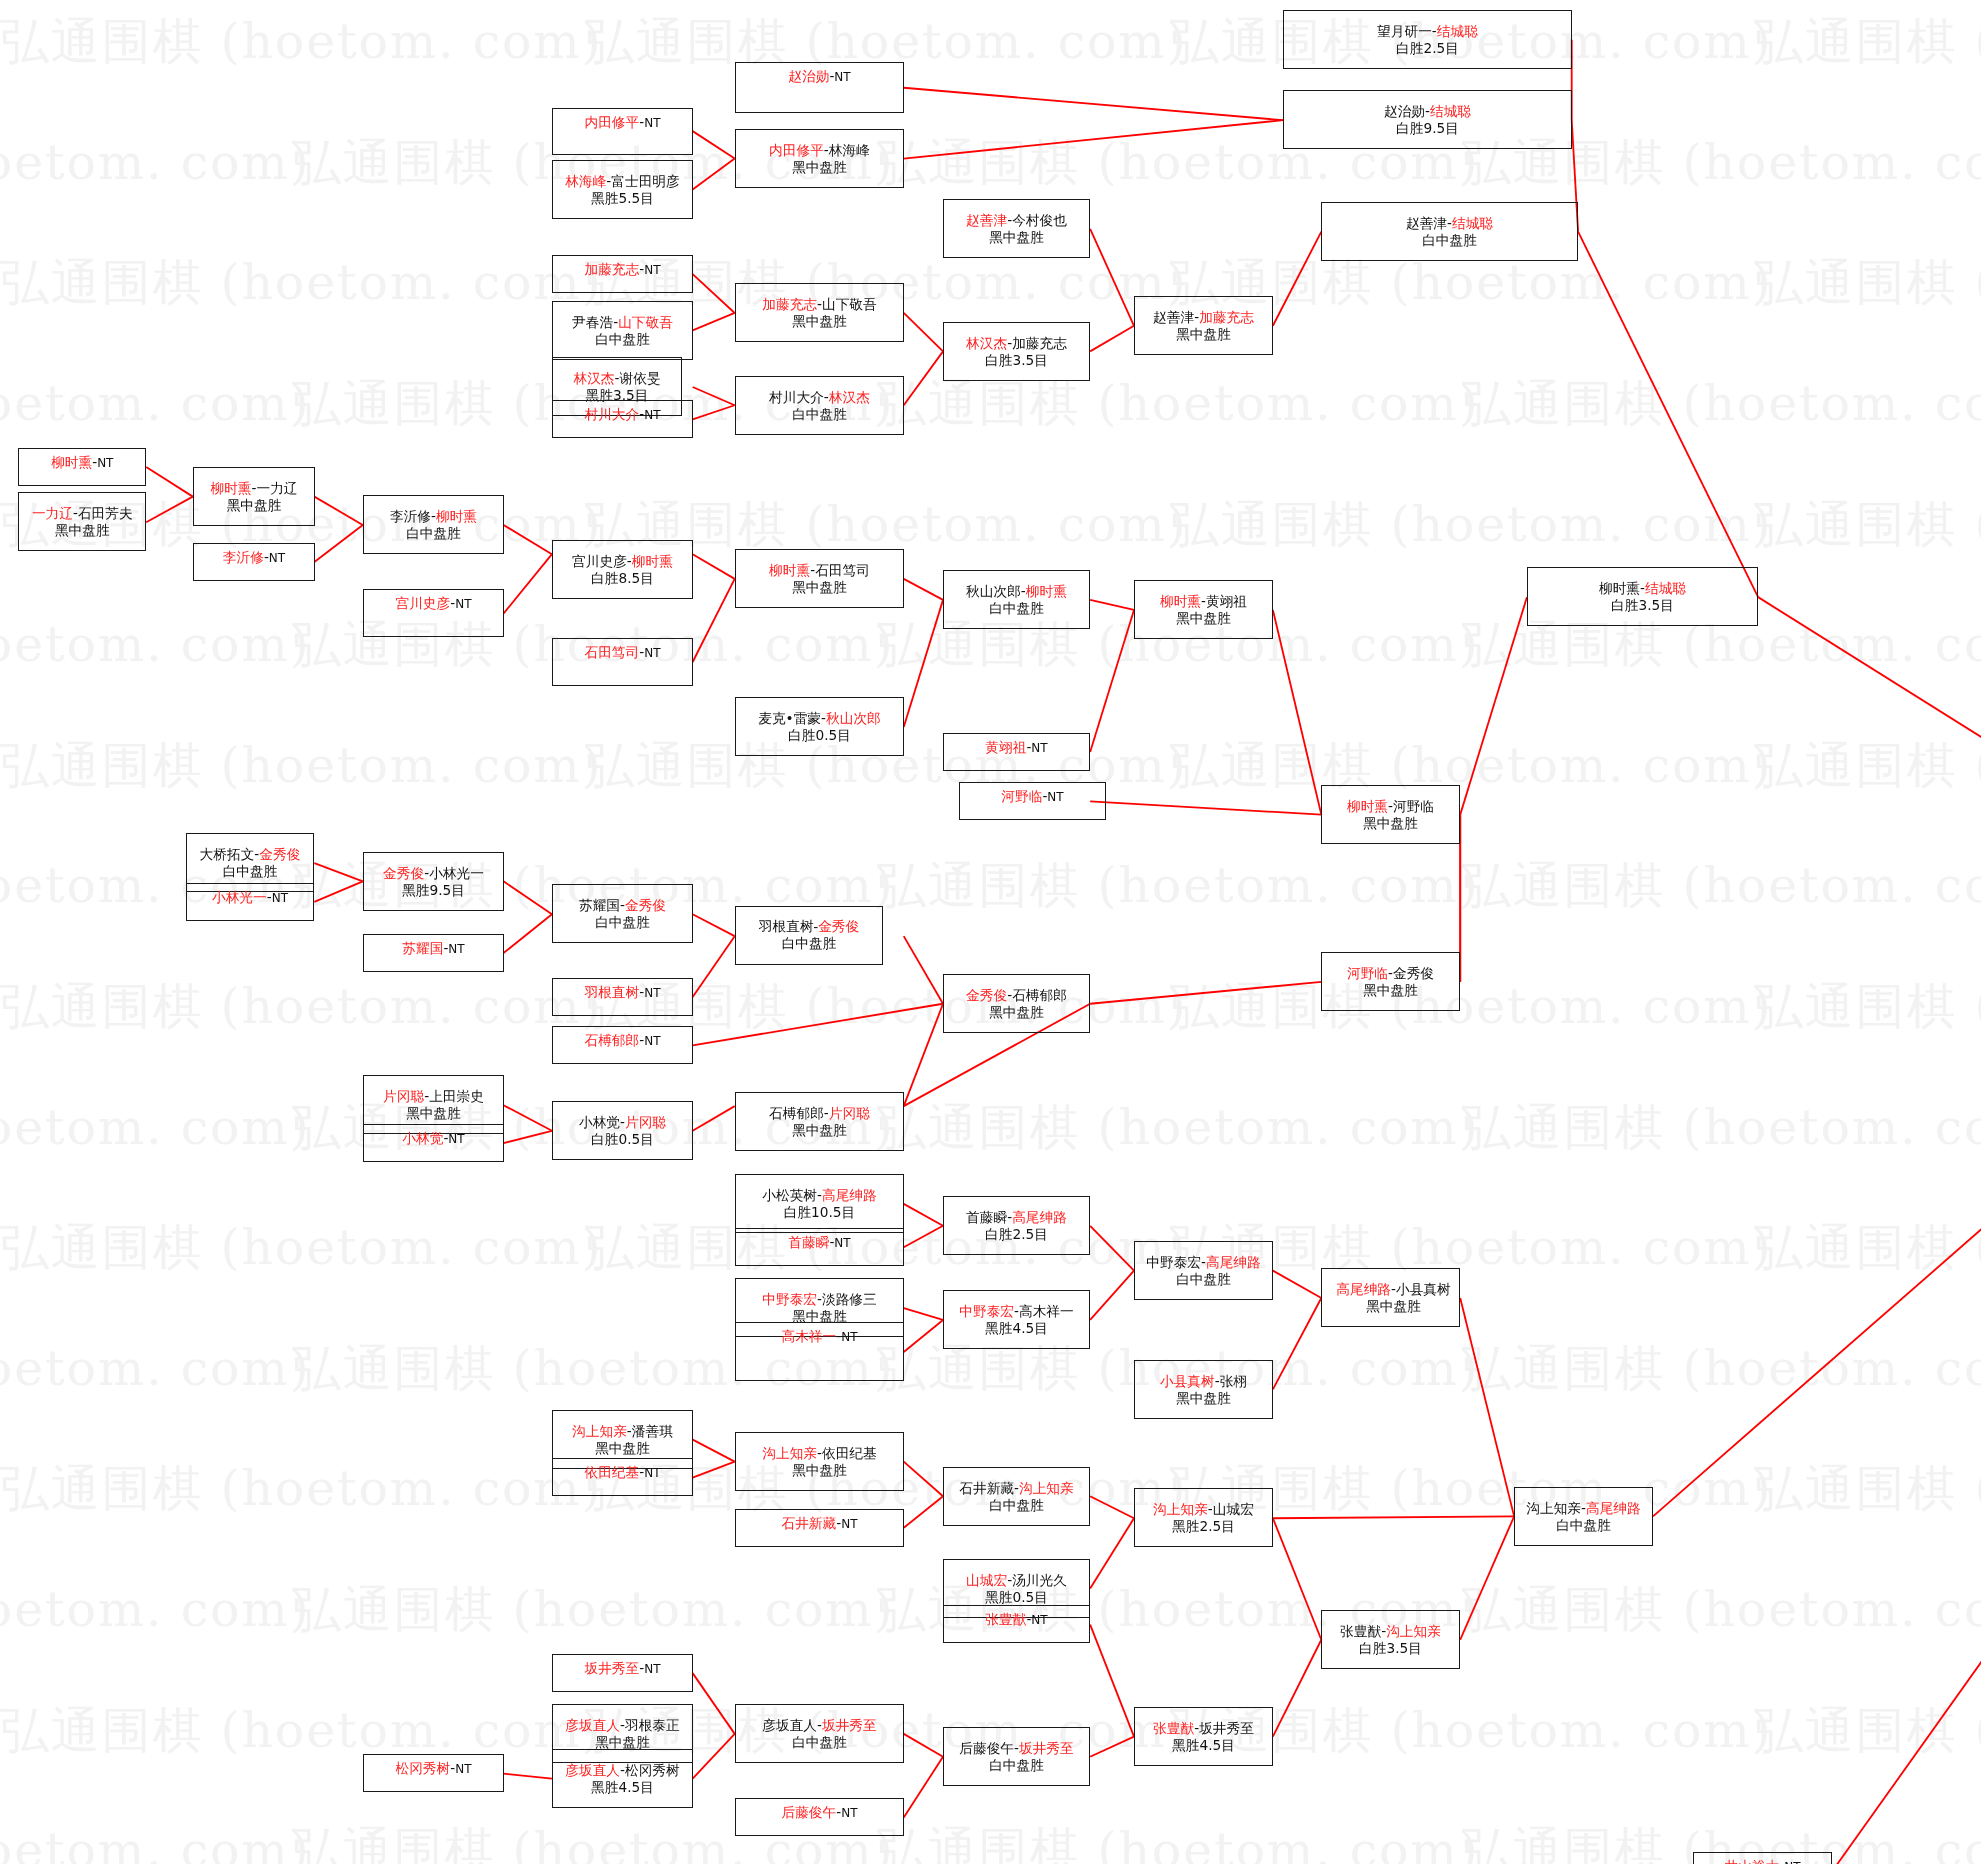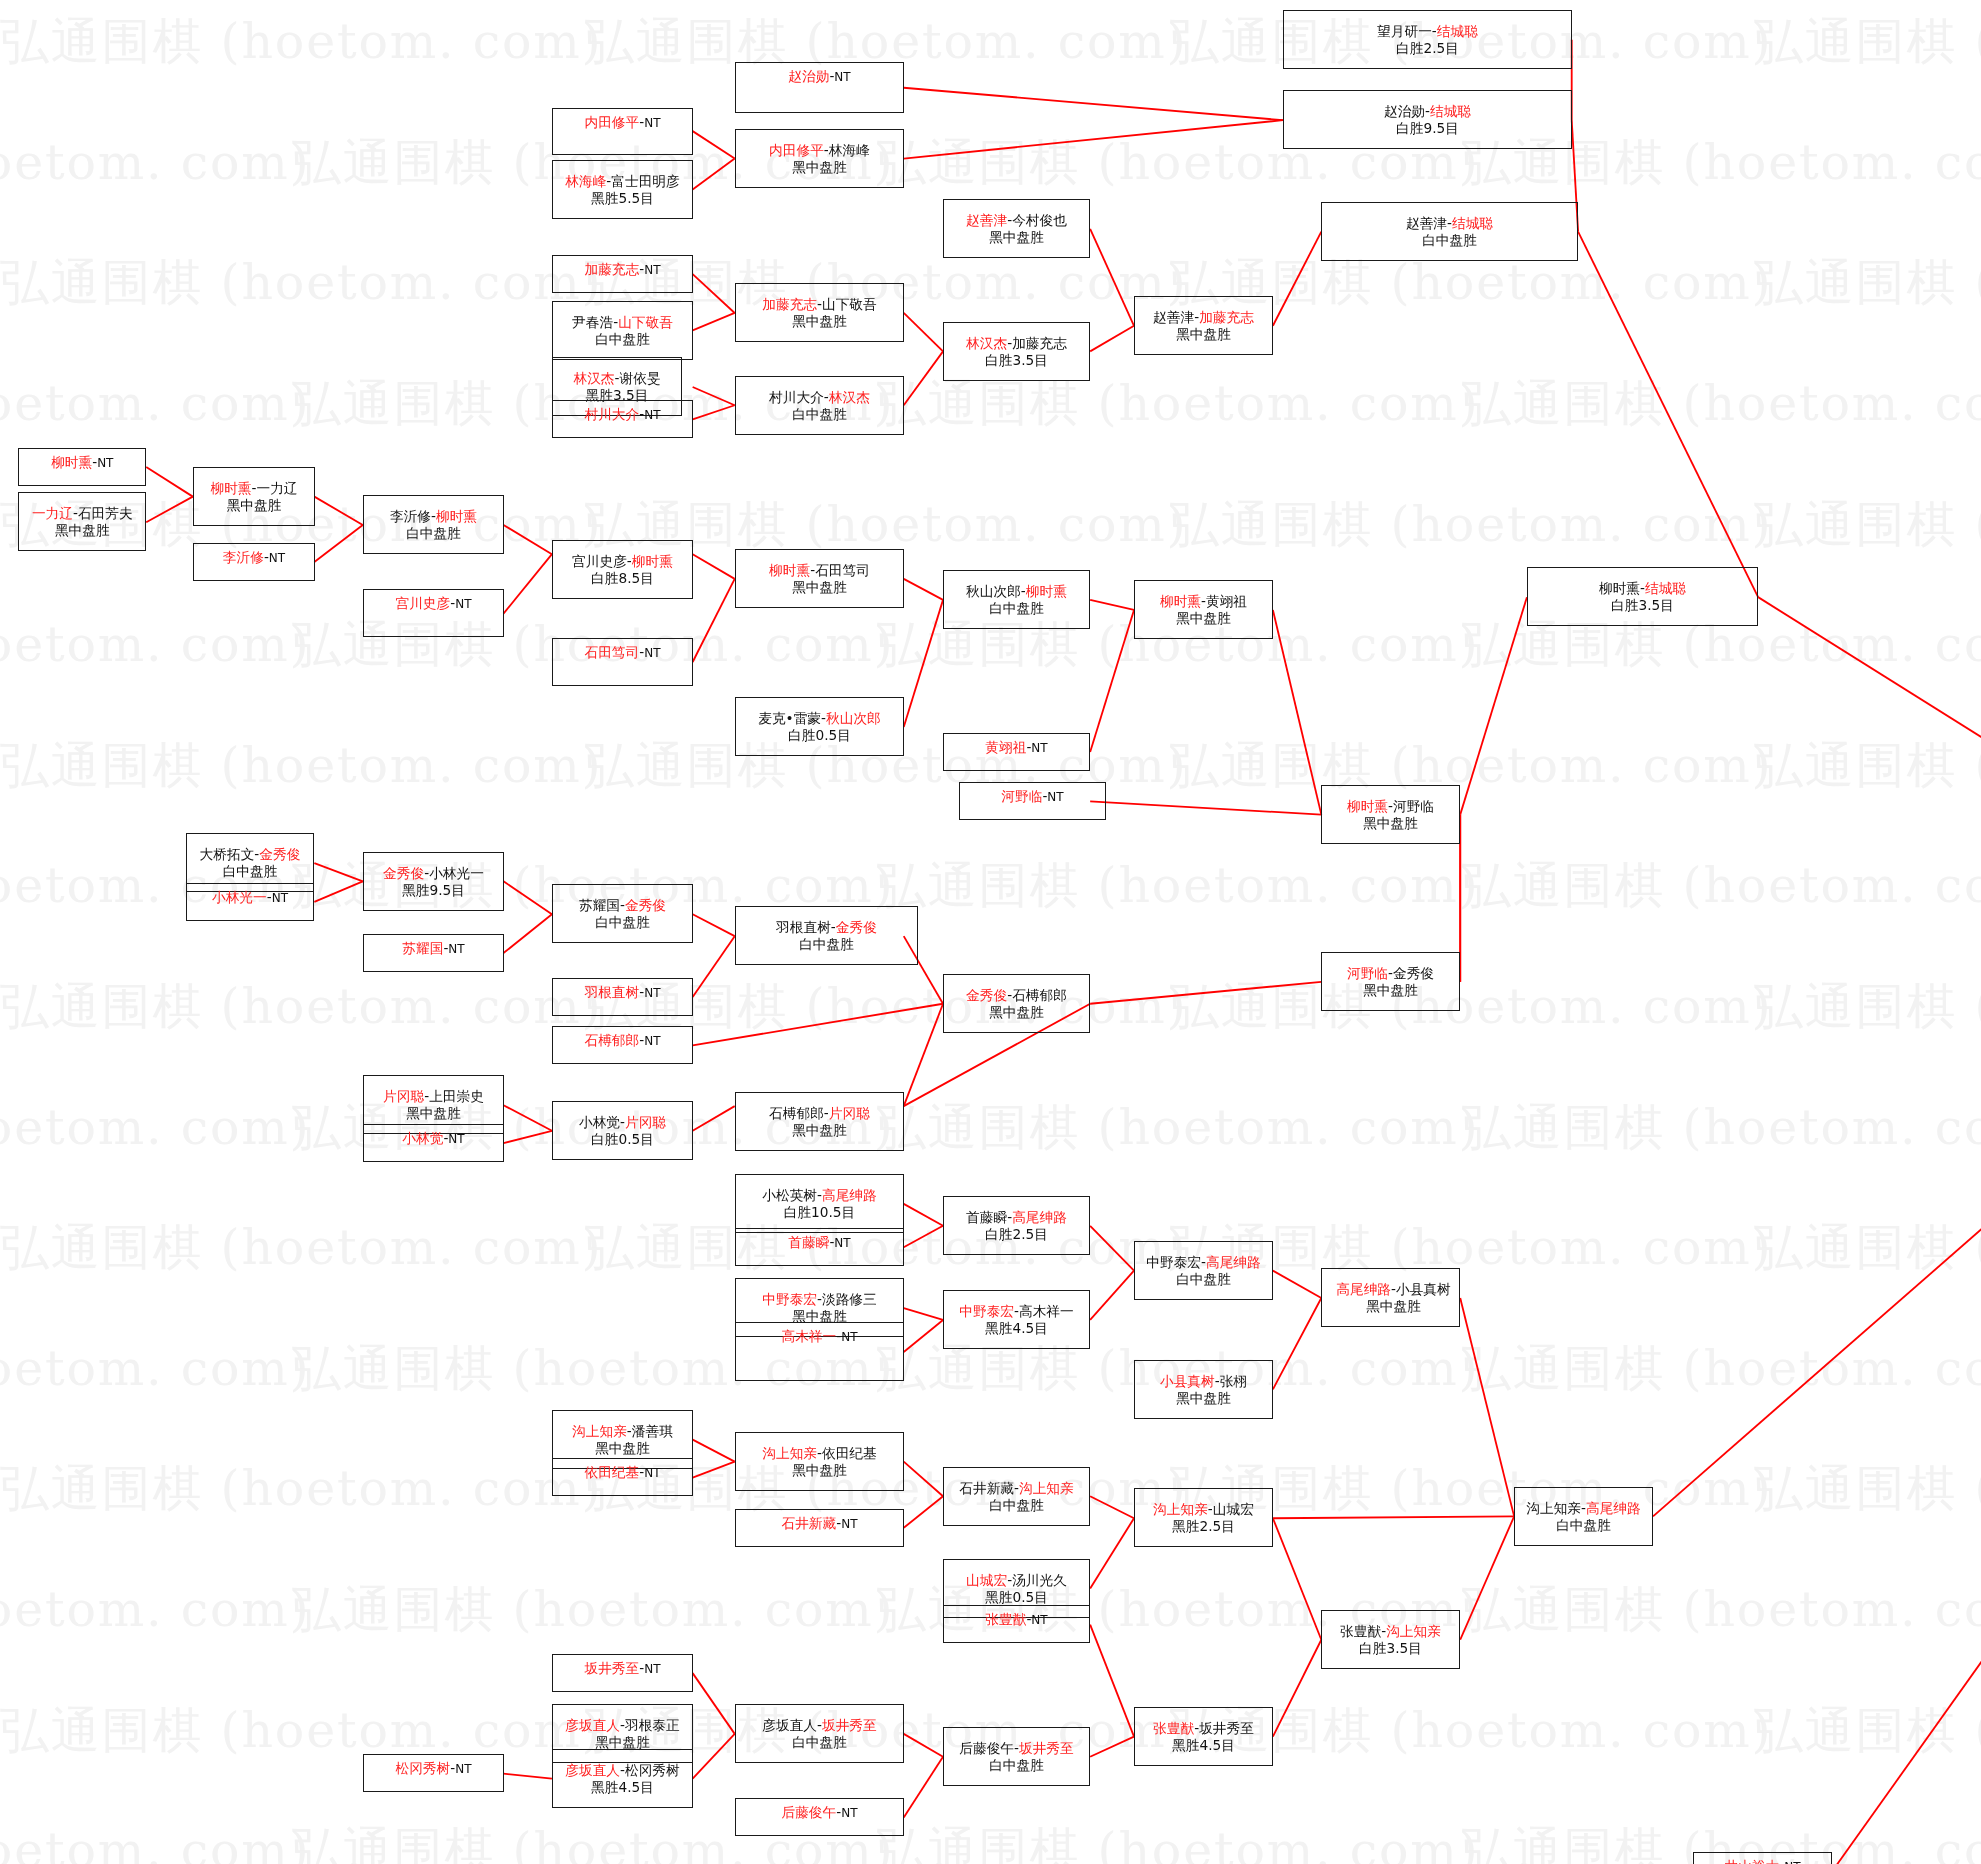--- a/index.html
+++ b/index.html
@@ -309,21 +309,21 @@
       <div class="node one-line" id="n035" style="left: 186px; top: 883px; width: 128px; height: 38px;">
         <div class="ln"><span class="w">小林光一</span><span>-</span><span class="nt">NT</span></div>
       </div>
       <div class="node" id="n036" style="left: 552px; top: 884px; width: 141px; height: 59px;">
         <div class="ln"><span>苏耀国</span><span>-</span><span class="w">金秀俊</span></div>
         <div class="ln2">白中盘胜</div>
       </div>
       <div class="node one-line" id="n037" style="left: 363px; top: 934px; width: 141px; height: 38px;">
         <div class="ln"><span class="w">苏耀国</span><span>-</span><span class="nt">NT</span></div>
       </div>
-      <div class="node" id="n038" style="left: 735px; top: 906px; width: 183px; height: 59px;">
+      <div class="node" id="n038" style="left: 735px; top: 906px; width: 148px; height: 59px; font-family: Liberation Serif, serif;">
         <div class="ln"><span>羽根直树</span><span>-</span><span class="w">金秀俊</span></div>
         <div class="ln2">白中盘胜</div>
       </div>
       <div class="node" id="n039" style="left: 1321px; top: 952px; width: 139px; height: 59px;">
         <div class="ln"><span class="w">河野临</span><span>-</span><span>金秀俊</span></div>
         <div class="ln2">黑中盘胜</div>
       </div>
       <div class="node one-line" id="n040" style="left: 552px; top: 978px; width: 141px; height: 38px;">
         <div class="ln"><span class="w">羽根直树</span><span>-</span><span class="nt">NT</span></div>
       </div>

